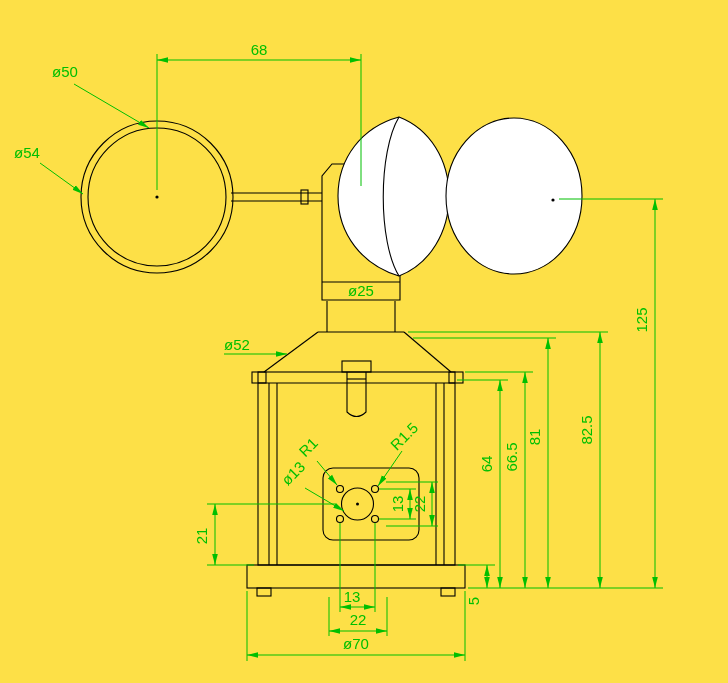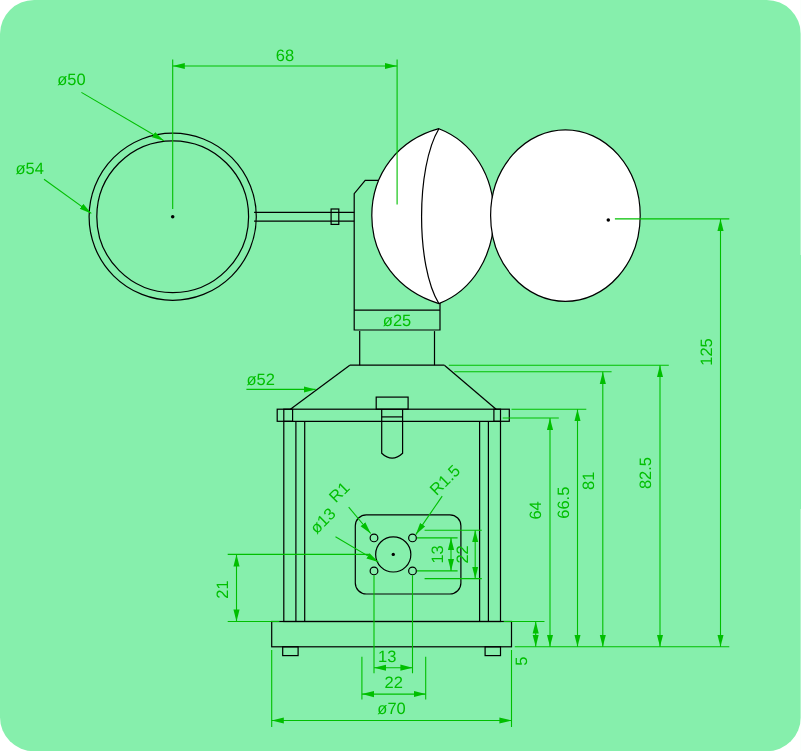--- a/index.html
+++ b/index.html
@@ -1,16 +1,16 @@
 <!DOCTYPE html>
 <html><head>
 <meta charset="utf-8">
 <style>
   html,body { margin:0; padding:0; background:#ffffff; }
-  .stage { width:728px; height:683px; position:relative; background:#86efac; overflow:hidden;border-radius:31px; }
+  .stage { width:728px; height:683px; position:relative; background:#fde047; overflow:hidden; }
   svg { display:block; }
   .bl  { stroke:#000000; fill:none; stroke-width:1.1; }
   .blw { stroke:#000000; fill:#ffffff; stroke-width:1.1; }
   .blf { fill:#000000; stroke:none; }
   .gr  { stroke:#00bf00; fill:none; stroke-width:1; }
   .gt  { fill:#00bf00; font-family:"Liberation Sans", sans-serif; font-size:15px; }
 </style>
 </head>
 <body>
 

